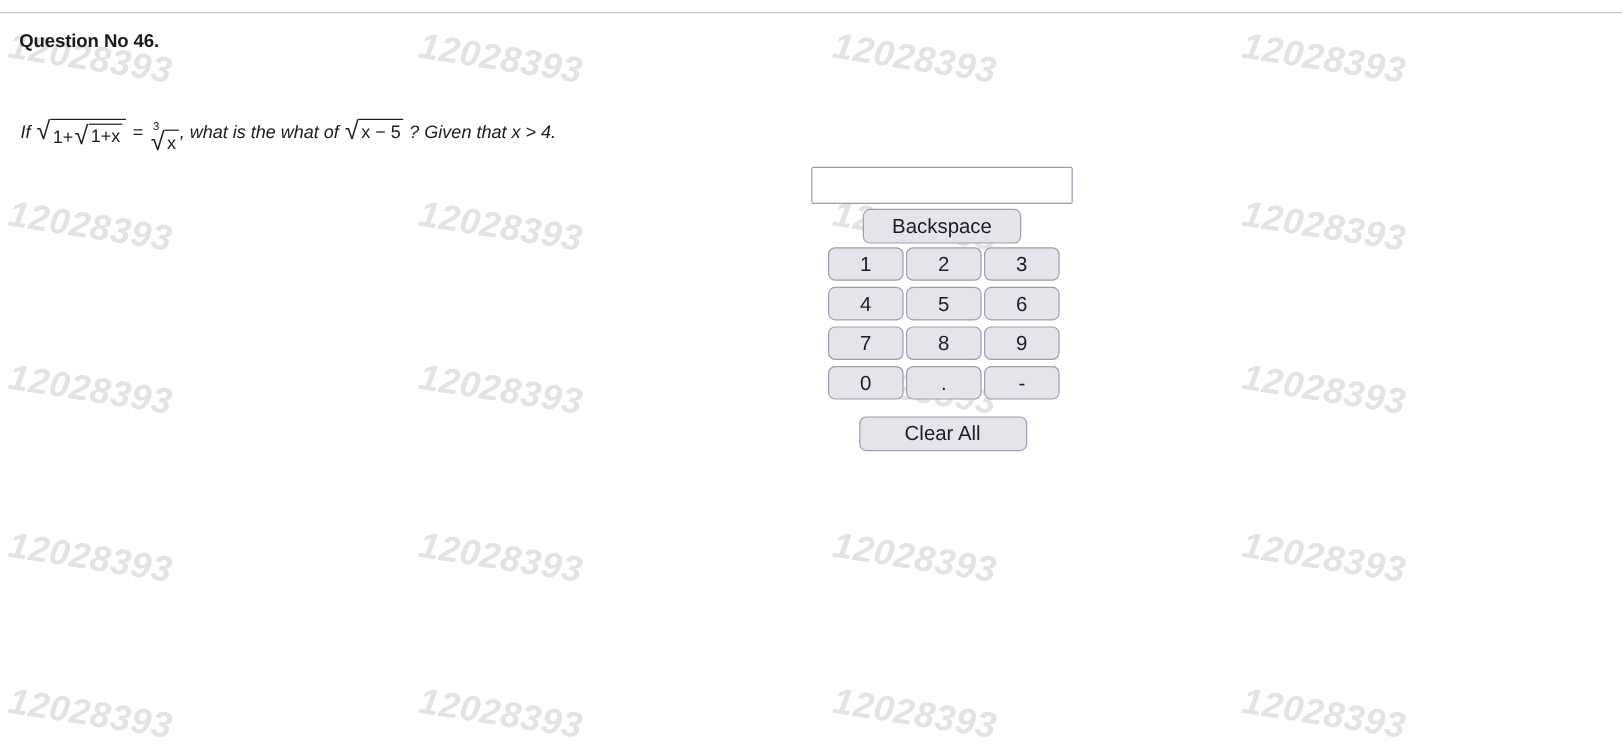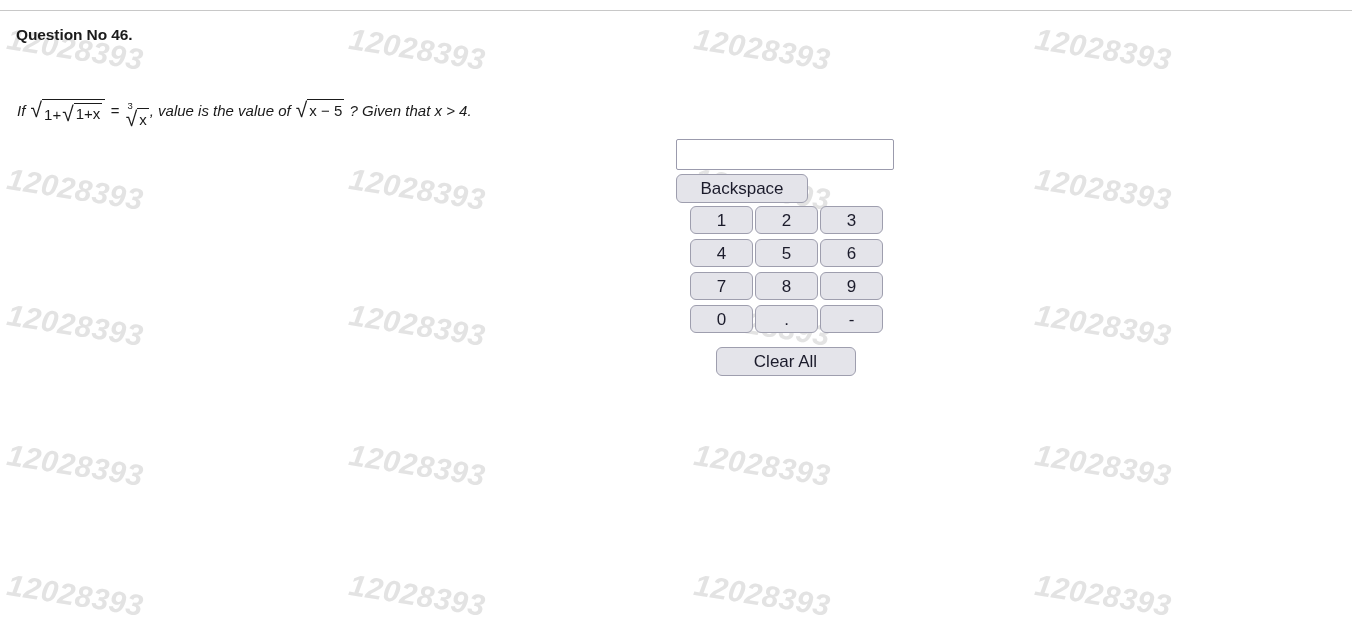--- a/index.html
+++ b/index.html
@@ -151,21 +151,21 @@
     font-size: 16px;
     color: #1b1b2b;
     text-align: center;
     cursor: pointer;
     padding: 0;
     line-height: 1;
   }
 
   #backspace-row {
     display: flex;
-    justify-content: flex-start;
+    justify-content: center;
     margin-top: 4px;
   }
   #backspace-button {
     width: 132px;
     height: 29px;
     font-size: 17px;
   }
 
   #digit-grid {
     margin-top: 3px;
@@ -241,21 +241,21 @@
     </span>
 
     <span class="txt"> = </span>
 
     <span class="radical">
       <span class="rad-index">3</span>
       <span class="sign">√</span>
       <span class="radicand mvar">x</span>
     </span>
 
-    <span class="txt">, value is the value of </span>
+    <span class="txt">, what is the what of </span>
 
     <span class="radical">
       <span class="sign">√</span>
       <span class="radicand">x − 5</span>
     </span>
 
     <span class="txt"> ? </span>
     <span class="txt">Given that x &gt; 4.</span>
   </div>
 

